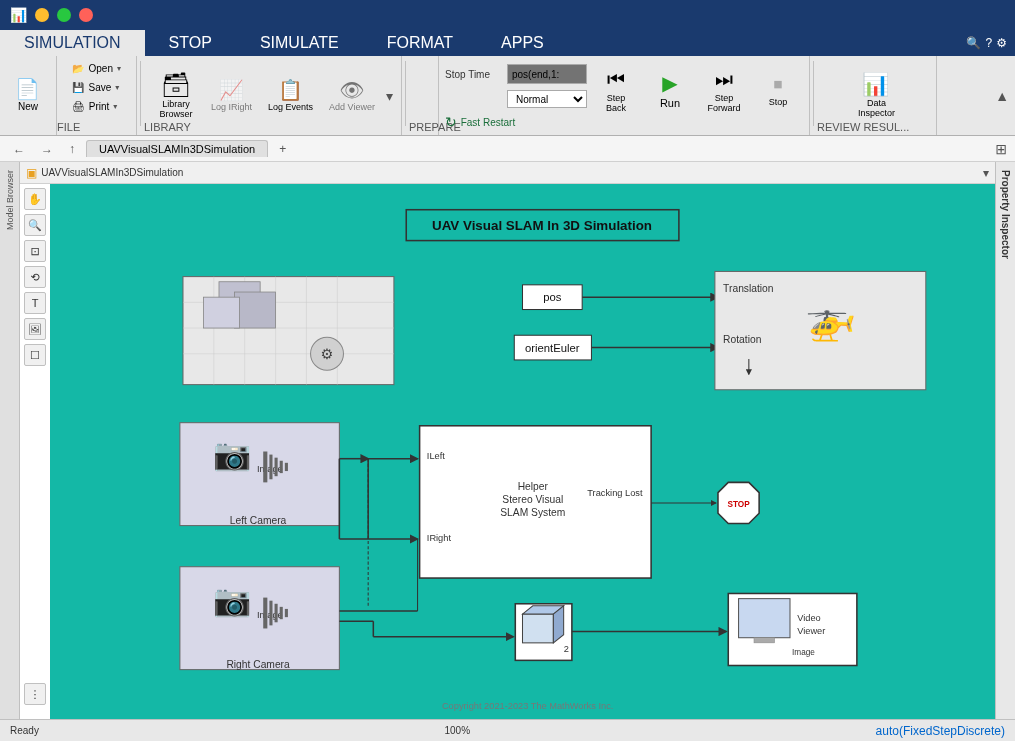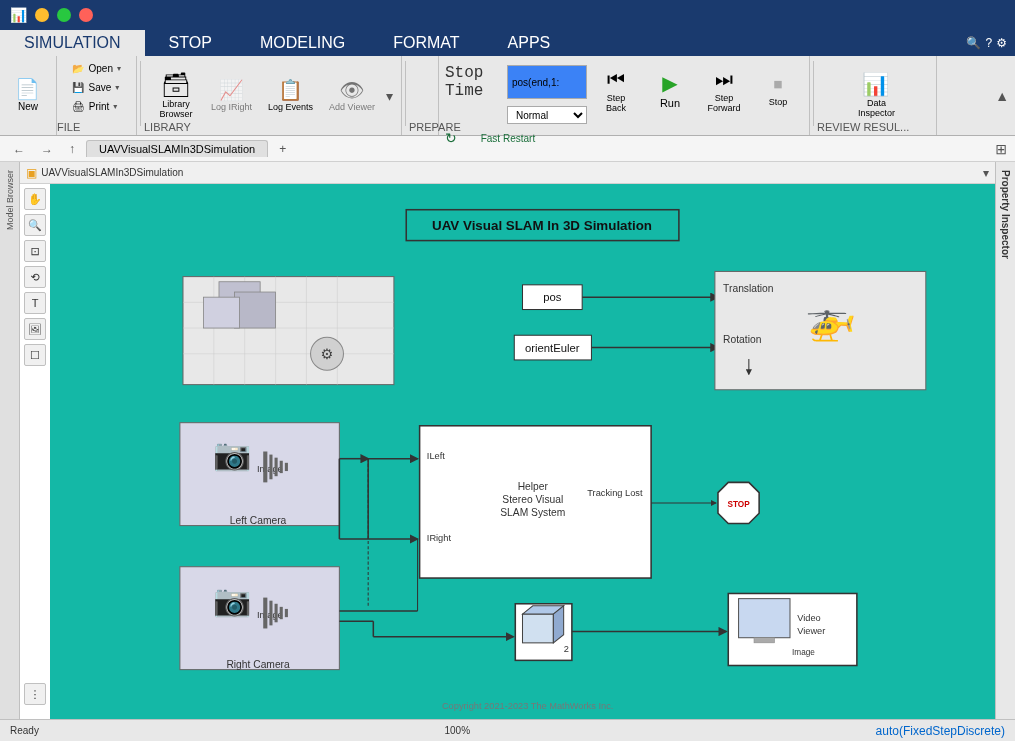--- a/index.html
+++ b/index.html
@@ -102,28 +102,28 @@
       display: flex;
       flex-direction: column;
       gap: 3px;
       padding: 4px 0;
     }
     .stop-time-row {
       display: flex;
       align-items: center;
       gap: 4px;
     }
-    .stop-time-label { font-size: 16px; color: #333; width: 58px; font-family: Liberation Mono, monospace; }
+    .stop-time-label { font-size: 10px; color: #333; width: 58px; }
     .stop-time-input {
       border: 1px solid #aaa;
-      background: #3b82f6;
+      background: #737373;
       padding: 1px 4px;
       font-size: 10px;
       width: 80px;
-      height: 34px;
+      height: 20px;
     }
     .mode-select {
       border: 1px solid #aaa;
       background: white;
       padding: 1px 4px;
       font-size: 10px;
       width: 80px;
       height: 18px;
     }
     .fast-restart-row {
@@ -344,21 +344,21 @@
   <div class="titlebar-controls">
     <button class="titlebar-btn tb-min"></button>
     <button class="titlebar-btn tb-max"></button>
     <button class="titlebar-btn tb-close"></button>
   </div>
 </div>
 
 <div class="ribbon-tabs">
   <div class="ribbon-tab active">SIMULATION</div>
   <div class="ribbon-tab">STOP</div>
-  <div class="ribbon-tab">MODELING</div>
+  <div class="ribbon-tab">SIMULATE</div>
   <div class="ribbon-tab">FORMAT</div>
   <div class="ribbon-tab">APPS</div>
   <div class="ribbon-search">
     <span style="font-size:12px;color:white;">🔍</span>
     <span style="font-size:12px;color:white;cursor:pointer;">?</span>
     <span style="font-size:12px;color:white;cursor:pointer;">⚙</span>
   </div>
 </div>
 
 <div class="ribbon">
@@ -441,21 +441,21 @@
         <div class="stop-time-row" style="margin-top:3px;">
           <span class="stop-time-label"></span>
           <select class="mode-select">
             <option>Normal</option>
             <option>Accelerator</option>
             <option>Rapid Accelerator</option>
           </select>
         </div>
         <div class="fast-restart-row" style="margin-top:3px;">
           <span class="fast-restart-icon">↻</span>
-          <span style="font-size:10px;cursor:pointer;color:#1a6e3a;margin-left:20px;">Fast Restart</span>
+          <span style="font-size:10px;cursor:pointer;color:#1a6e3a;">Fast Restart</span>
         </div>
       </div>
 
       <div class="simulate-btns">
         <div class="sim-btn">
           <span class="icon">⏮</span>
           <span style="font-size:9px;">Step<br>Back</span>
         </div>
         <div class="sim-btn run-btn">
           <span class="icon run-btn">▶</span>

